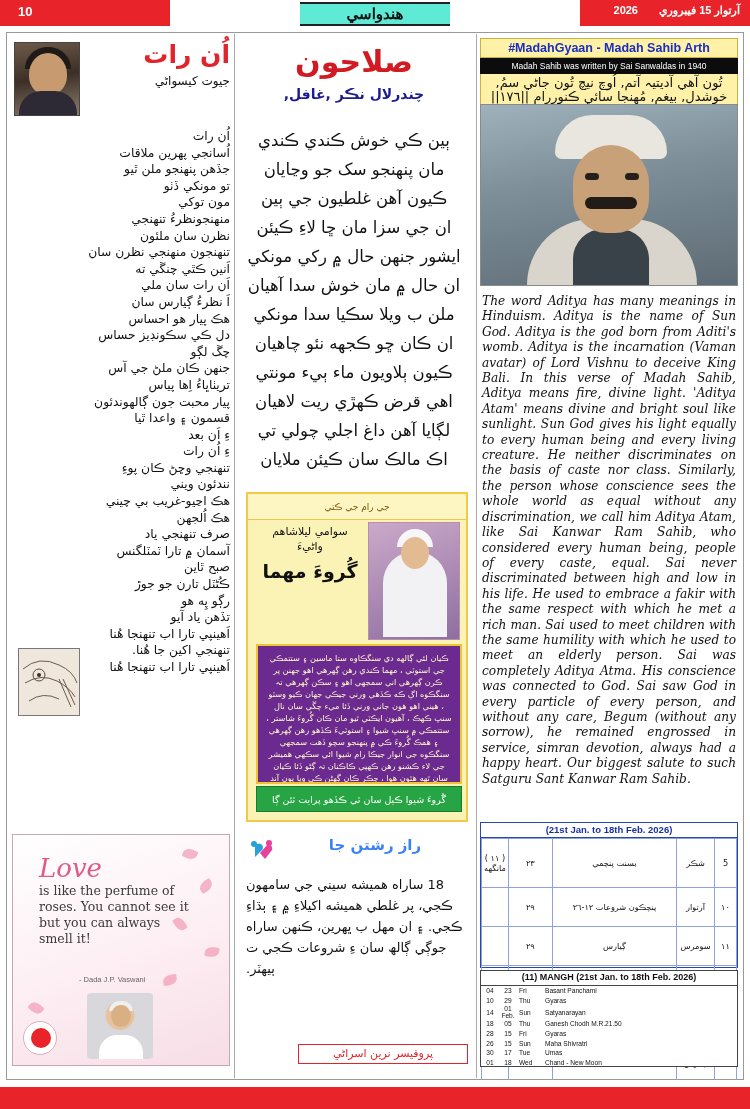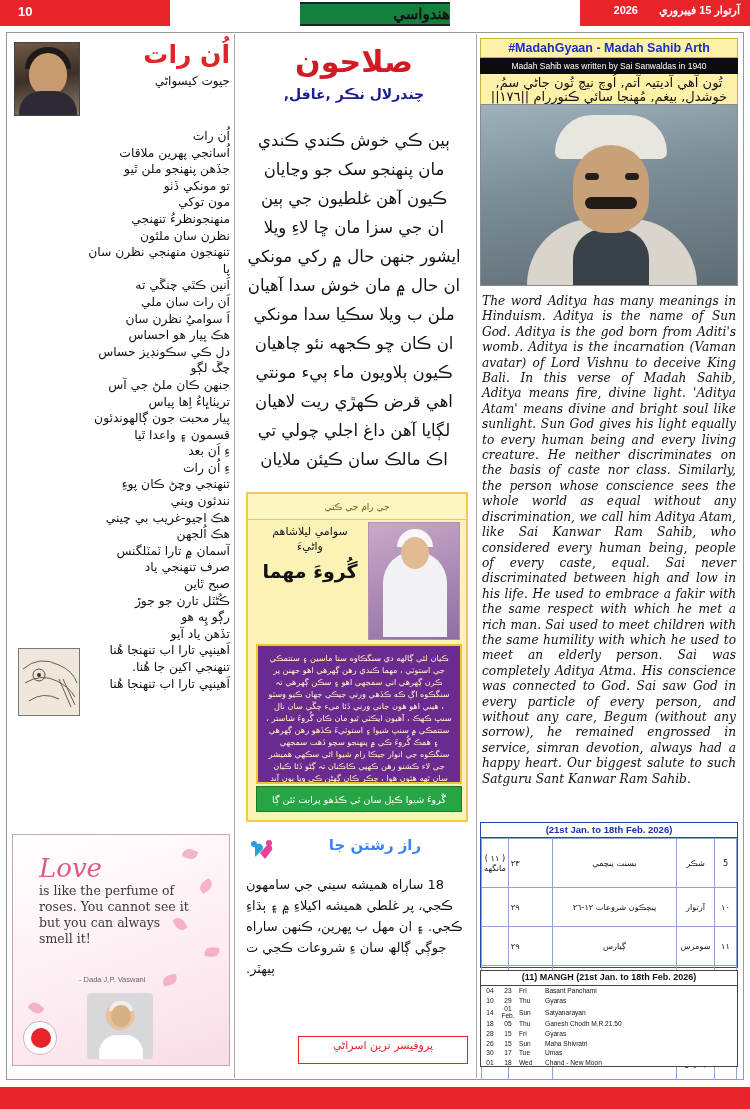--- a/index.html
+++ b/index.html
@@ -39,22 +39,23 @@
     color:#ffffff; font-size:11px; font-weight:bold;
     direction:rtl;
   }
   .mast-year {
     position:absolute; right:112px; top:4px;
     color:#ffffff; font-size:11px; font-weight:bold;
   }
   .mast-logo {
     position:absolute; left:50%; top:2px; transform:translateX(-50%);
     width:150px; height:24px;
-    background:#15803d;
+    background:#5eead4;
     border-top:2px solid #222; border-bottom:2px solid #222;
+    text-align:center;
   }
   .mast-logo span {
     display:block; font-size:15px; font-weight:bold; color:#111;
     line-height:20px; direction:rtl;
   }
 
   
   .frame {
     position:absolute; left:6px; top:32px; width:738px; height:1048px;
     border:1px solid #999;
@@ -228,21 +229,21 @@
   .raaz-icon {
     position:absolute; left:0px; top:2px; width:32px; height:28px;
   }
   .raaz-body {
     position:absolute; left:0; top:38px; width:224px;
     text-align:left; direction:rtl;
     font-size:13px; line-height:21px; color:#111;
     font-family:"DejaVu Sans", sans-serif;
   }
   .raaz-author {
-    position:absolute; left:52px; bottom:4px; width:170px; height:28px;
+    position:absolute; left:52px; bottom:4px; width:170px; height:20px;
     border:1px solid #e0242b;
     text-align:center; direction:rtl;
     font-size:11px; color:#e0242b; line-height:18px;
     font-family:"DejaVu Sans", sans-serif;
   }
 
   
   .md-head {
     position:absolute; left:480px; top:38px; width:258px; height:20px;
     background:#fff2a8; border:1px solid #cbb23f;
@@ -317,21 +318,21 @@
     width:100%; border-collapse:collapse;
     direction:rtl;
     font-family:"DejaVu Sans", sans-serif;
   }
   .cal-top td {
     border:1px solid #8fa3d8;
     font-size:8.2px; padding:14px 2px; color:#111;
     height:14px;
   }
   .cal-top td.c-num { width:22px; text-align:center; }
-  .cal-top td.c-day { width:44px; text-align:left; }
+  .cal-top td.c-day { width:44px; text-align:center; }
   .cal-top td.c-evt { text-align:center; }
   .cal-top td.c-mon { width:38px; text-align:center; }
 
   .mangh-head {
     position:absolute; left:480px; top:970px; width:258px; height:15px;
     border:1px solid #444; border-bottom:none;
     background:#ffffff;
     text-align:center; font-size:9px; font-weight:bold; color:#111;
     line-height:13px;
   }
@@ -394,39 +395,38 @@
   <div class="poem-sub">جيوت کيسواڻي</div>
   <div class="poem-lines">
     <div>اُن رات</div>
     <div>اُسانجي پهرين ملاقات</div>
     <div>جڏهن پنهنجو ملن ٿيو</div>
     <div>تو مونکي ڏٺو</div>
     <div>مون توکي</div>
     <div>منهنجونظرءُ تنهنجي</div>
     <div>نظرن سان ملئون</div>
     <div>تنهنجون منهنجي نظرن سان</div>
-    <div>پا</div>
     <div>اَنين ڪٿي چنڱي ته</div>
     <div>اَن رات سان ملي</div>
-    <div>اَ سواميُ نظرن سان</div>
+    <div>اَ نظرءُ ڳيارس سان</div>
     <div>هڪ پيار هو احساس</div>
     <div>دل ڪي سڪونڊيز حساس</div>
     <div>چڱ لڳو</div>
     <div>جنهن ڪان ملڻ جي آس</div>
     <div>تريٺاڀاءُ اِها پياس</div>
     <div>پيار محبت جون ڳالهوندئون</div>
     <div>قسمون ۽ واعدا ٿيا</div>
     <div>ءِ اَن بعد</div>
     <div>ءِ اُن رات</div>
     <div>تنهنجي وڇڻ ڪان پوءِ</div>
     <div>نندئون ويني</div>
     <div>هڪ اڃيو-غريب بي چيني</div>
     <div>هڪ اُلجھن</div>
+    <div>صرف تنهنجي ياد</div>
     <div>آسمان ۾ تارا ٽمٽلگنس</div>
-    <div>صرف تنهنجي ياد</div>
     <div>صبح ٿاين</div>
     <div>ڪُڻٽل تارن جو جوڙ</div>
     <div>رڳو پِه هو</div>
     <div>تڏهن ياد آيو</div>
     <div>اَهينپي تارا اب تنهنجا هُنا</div>
     <div>تنهنجي اکين جا هُنا.</div>
     <div>اَهينپي تارا اب تنهنجا هُنا</div>
   </div>
 
   <div class="sketch">
@@ -460,21 +460,21 @@
       <div class="inner"></div>
     </div>
   </div>
 
   <div class="mid-title">صلاحون</div>
   <div class="mid-sub">چندرلال نڪر ,غافل,</div>
   <div class="mid-lines">
     <div>ٻين ڪي خوش ڪندي ڪندي</div>
     <div>مان پنهنجو سک جو وڃايان</div>
     <div>ڪيون آهن غلطيون جي ٻين</div>
-    <div>ان جي سزا مان ڇا لاءِ ويلا</div>
+    <div>ان جي سزا مان ڇا لاءِ ڪيئن</div>
     <div>ايشور جنهن حال ۾ رکي مونکي</div>
     <div>ان حال ۾ مان خوش سدا آهيان</div>
     <div>ملن ب ويلا سڪيا سدا مونکي</div>
     <div>ان ڪان ڇو ڪجهه نئو چاهيان</div>
     <div>ڪيون ٻلاويون ماء ٻيء مونتي</div>
     <div>اهي قرض ڪهڙي ريت لاهيان</div>
     <div>لڳايا آهن داغ اجلي چولي تي</div>
     <div>اڪ مالڪ سان ڪيئن ملايان</div>
   </div>
 

